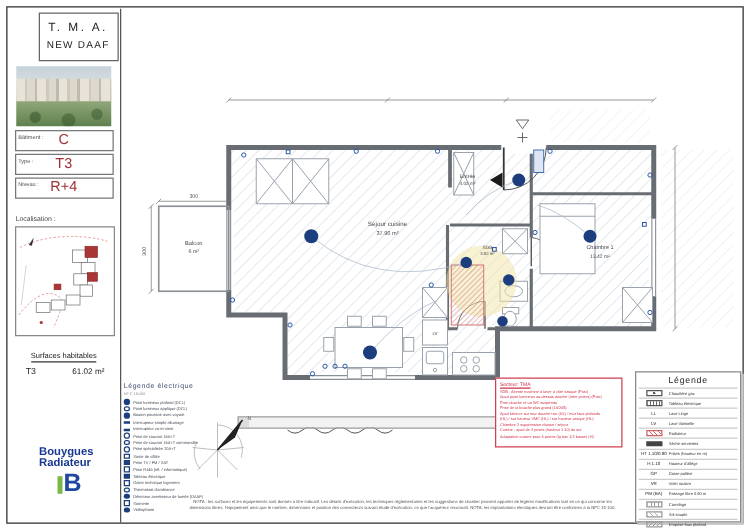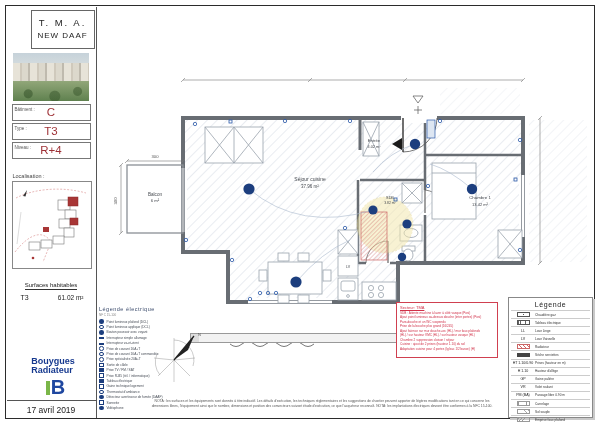--- a/index.html
+++ b/index.html
@@ -146,21 +146,20 @@
       <div class="bname">
         <div>Bouygues</div>
         <div>Radiateur</div>
       </div>
       <div class="bmark">
         <span class="bgreen"></span>
         <span class="bletter">B</span>
       </div>
     </div>
 
-    <div class="datebox">17 avril 2019</div>
   </div>
 
   <svg class="plansvg" viewBox="96 58 500 300">
     <defs>
       <pattern id="hat" width="7" height="7" patternUnits="userSpaceOnUse" patternTransform="rotate(45)">
         <line x1="0" y1="0" x2="0" y2="7" stroke="#c9d1dc" stroke-width="0.8"></line>
       </pattern>
       <pattern id="redhat" width="3" height="3" patternUnits="userSpaceOnUse" patternTransform="rotate(45)">
         <line x1="0" y1="0" x2="0" y2="3" stroke="#d06a6a" stroke-width="0.7"></line>
       </pattern>

